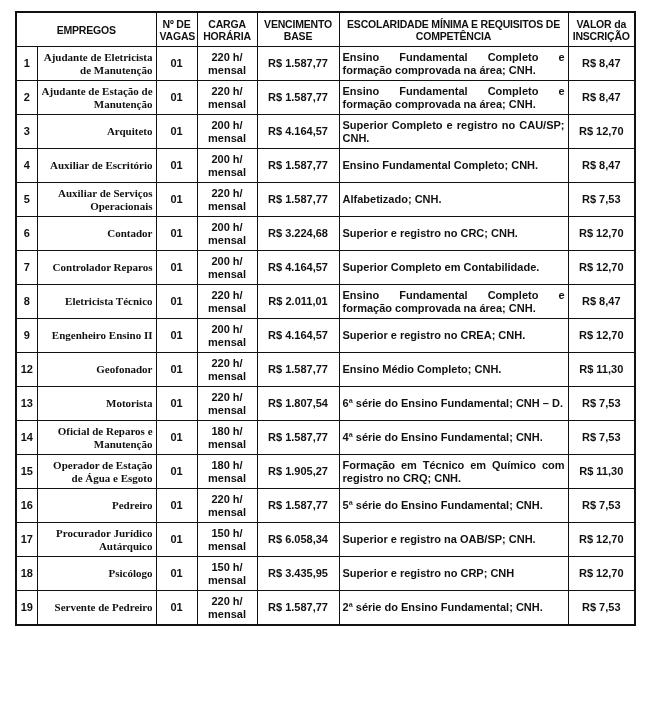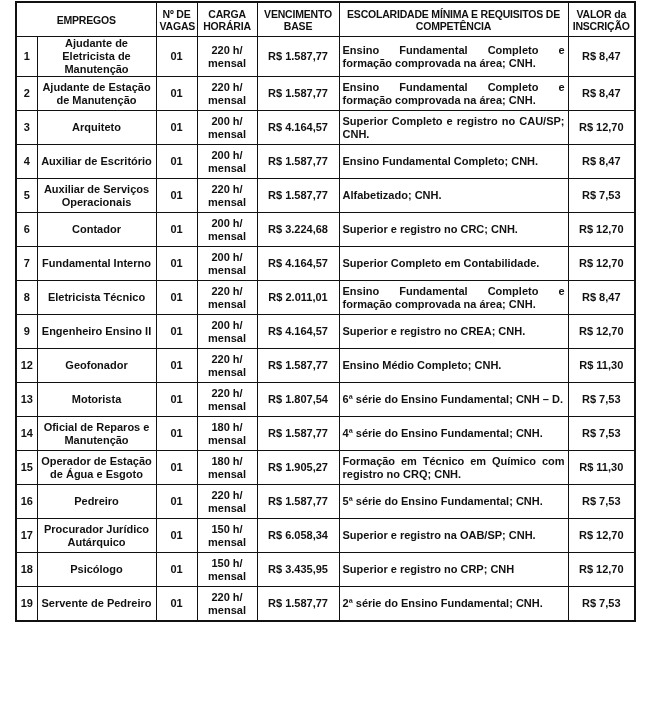--- a/index.html
+++ b/index.html
@@ -1,38 +1,38 @@
 <!DOCTYPE html>
 <html><head>
 <meta charset="utf-8">
 <style>
   html, body { margin: 0; padding: 0; background: #ffffff; }
   body { width: 651px; height: 720px; position: relative; overflow: hidden;
          font-family: "Liberation Sans", "DejaVu Sans", sans-serif; color: #111; }
   table.jobs {
-    position: absolute; left: 15px; top: 1px;
+    position: absolute; left: 15px; top: 11px;
     width: 619px; border-collapse: collapse; table-layout: fixed;
     border: 2px solid #111;
     padding-left: 32px;
   }
   table.jobs th, table.jobs td {
     border: 1.5px solid #111;
     padding: 0 3px;
     vertical-align: middle;
     font-size: 11px;
     line-height: 13px;
     overflow: hidden;
   }
   table.jobs thead th {
     height: 33px; font-weight: bold; text-align: center; font-size: 10.5px; line-height: 12px;
     letter-spacing: -0.2px;
   }
   table.jobs tbody td { height: 33px; }
   td.num { text-align: center; font-weight: bold; padding: 0 1px; }
-  td.job { font-weight: bold; text-align: center; }
+  td.job { font-weight: bold; text-align: right; font-family: Liberation Serif, serif; }
   td.vagas, td.carga, td.venc, td.valor { text-align: center; font-weight: bold; }
   td.req { text-align: justify; text-align-last: left; font-weight: bold; font-size: 10.5px; }
   td.carga { line-height: 16px; font-size: 10.5px; }
 </style>
 </head>
 <body>
 
 <table class="jobs">
   <colgroup>
     <col style="width:21px">
@@ -103,21 +103,21 @@
         <td class="num">6</td>
         <td class="job">Contador</td>
         <td class="vagas">01</td>
         <td class="carga">200 h/ mensal</td>
         <td class="venc">R$ 3.224,68</td>
         <td class="req">Superior e registro no CRC; CNH.</td>
         <td class="valor">R$ 12,70</td>
       </tr>
       <tr>
         <td class="num">7</td>
-        <td class="job">Fundamental Interno</td>
+        <td class="job">Controlador Reparos</td>
         <td class="vagas">01</td>
         <td class="carga">200 h/ mensal</td>
         <td class="venc">R$ 4.164,57</td>
         <td class="req">Superior Completo em Contabilidade.</td>
         <td class="valor">R$ 12,70</td>
       </tr>
       <tr>
         <td class="num">8</td>
         <td class="job">Eletricista Técnico</td>
         <td class="vagas">01</td>

